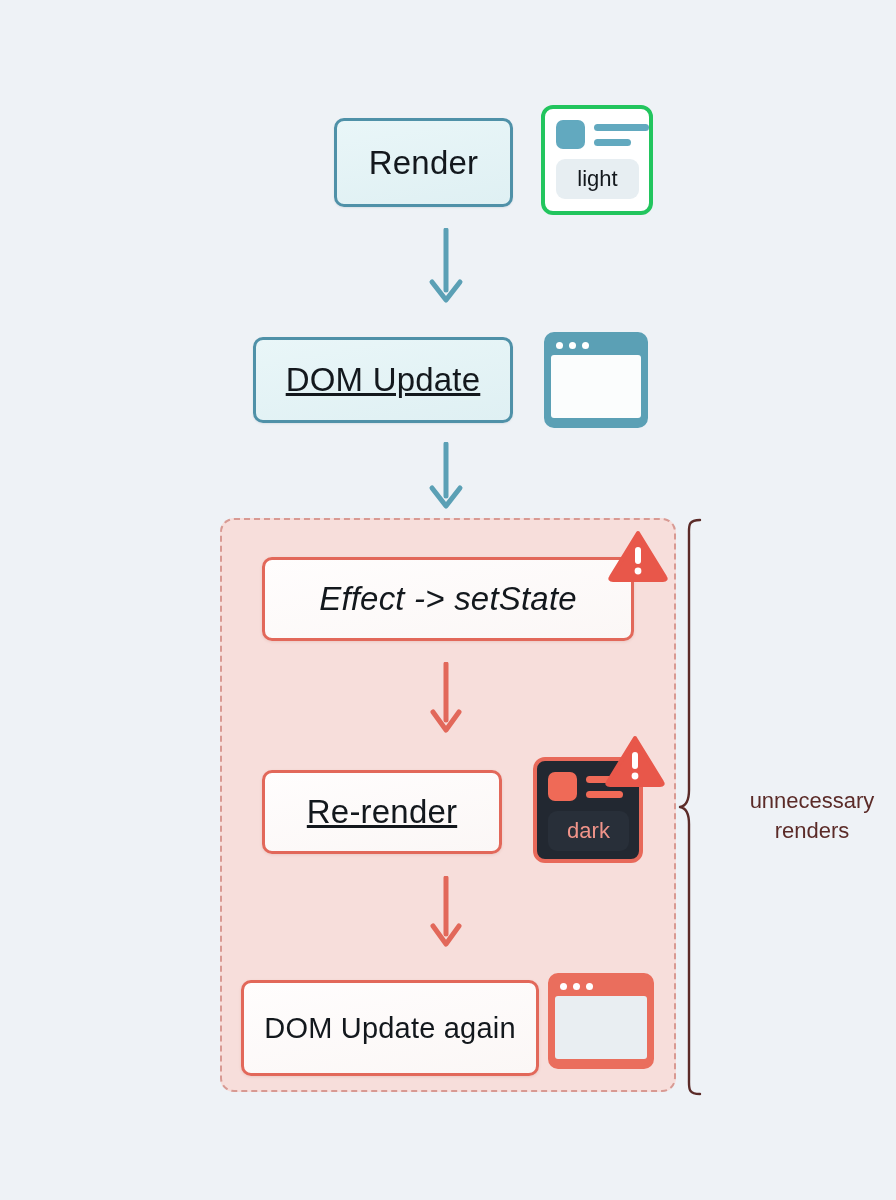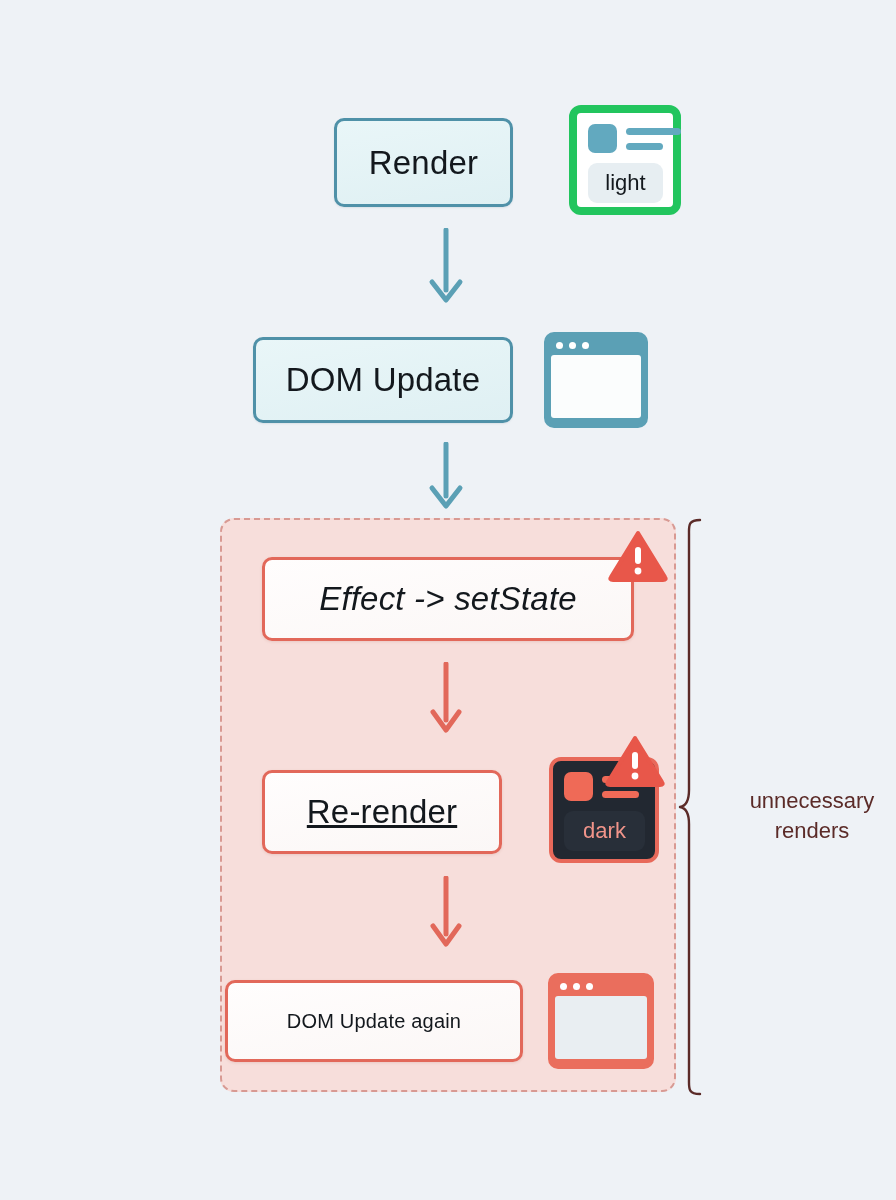--- a/index.html
+++ b/index.html
@@ -70,23 +70,22 @@
   }
 
   
   .theme-card {
     position: absolute;
     box-sizing: border-box;
     border-radius: 12px;
     padding: 11px 10px 10px 11px;
   }
   .theme-card.light {
-    border: 8px solid #22c55e;
+    border: 4px solid #22c55e;
     background: #ffffff;
-    margin-left: 28px;
   }
   .theme-card.dark {
     border: 4px solid #e8695a;
     background: #222831;
   }
   .tc-top { display: flex; align-items: flex-start; gap: 9px; }
   .tc-square { width: 29px; height: 29px; border-radius: 7px; flex: 0 0 auto; }
   .theme-card.light .tc-square { background: #62a9bf; }
   .theme-card.dark  .tc-square { background: #ef6a57; }
   .tc-lines { display: flex; flex-direction: column; gap: 8px; padding-top: 4px; }
@@ -157,21 +156,21 @@
     <div class="tc-pill">
       <span>light</span>
     </div>
   </div>
 
   <svg class="arrow" style="left:428px; top:228px;" width="36" height="84" viewBox="0 0 36 84">
     <line x1="18" y1="2" x2="18" y2="62" stroke="#5ba0b5" stroke-width="5" stroke-linecap="round"></line>
     <path d="M4 54 L18 72 L32 54" fill="none" stroke="#5ba0b5" stroke-width="5" stroke-linecap="round" stroke-linejoin="round"></path>
   </svg>
 
-  <div class="node teal" style="left:253px; top:337px; width:260px; height:86px;">
+  <div class="node teal" style="left:253px; top:337px; width:260px; height:86px;text-decoration:underline;">
     <span>DOM Update</span>
   </div>
 
   <div class="browser teal" style="left:544px; top:332px; width:104px; height:96px;">
     <div class="br-bar">
       <div class="br-dot"></div>
       <div class="br-dot"></div>
       <div class="br-dot"></div>
     </div>
     <div class="br-body"></div>
@@ -194,21 +193,21 @@
 
   <svg class="arrow" style="left:429px; top:662px;" width="34" height="82" viewBox="0 0 34 82">
     <line x1="17" y1="2" x2="17" y2="58" stroke="#e2685a" stroke-width="5" stroke-linecap="round"></line>
     <path d="M4 50 L17 68 L30 50" fill="none" stroke="#e2685a" stroke-width="5" stroke-linecap="round" stroke-linejoin="round"></path>
   </svg>
 
   <div class="node red" style="left:262px; top:770px; width:240px; height:84px;text-decoration:underline;">
     <span>Re-render</span>
   </div>
 
-  <div class="theme-card dark" style="left:549px; top:757px; width:110px; height:106px;">
+  <div class="theme-card dark" style="left:533px; top:757px; width:110px; height:106px;">
     <div class="tc-top">
       <div class="tc-square"></div>
       <div class="tc-lines">
         <div class="tc-line l1"></div>
         <div class="tc-line l2"></div>
       </div>
     </div>
     <div class="tc-pill">
       <span>dark</span>
     </div>
@@ -218,21 +217,21 @@
     <path d="M30 3 L57 47 Q59 50 55 50 L5 50 Q1 50 3 47 Z" fill="#e8574a" stroke="#e8574a" stroke-width="4" stroke-linejoin="round"></path>
     <rect x="27" y="17" width="6" height="17" rx="3" fill="#ffffff"></rect>
     <circle cx="30" cy="41" r="3.4" fill="#ffffff"></circle>
   </svg>
 
   <svg class="arrow" style="left:429px; top:876px;" width="34" height="82" viewBox="0 0 34 82">
     <line x1="17" y1="2" x2="17" y2="58" stroke="#e2685a" stroke-width="5" stroke-linecap="round"></line>
     <path d="M4 50 L17 68 L30 50" fill="none" stroke="#e2685a" stroke-width="5" stroke-linecap="round" stroke-linejoin="round"></path>
   </svg>
 
-  <div class="node red" style="left:225px; top:980px; width:298px; height:82px; font-size:20px;">
+  <div class="node red" style="left:241px; top:980px; width:298px; height:96px; font-size:29px;">
     <span>DOM Update again</span>
   </div>
 
   <div class="browser red" style="left:548px; top:973px; width:106px; height:96px;">
     <div class="br-bar">
       <div class="br-dot"></div>
       <div class="br-dot"></div>
       <div class="br-dot"></div>
     </div>
     <div class="br-body"></div>

